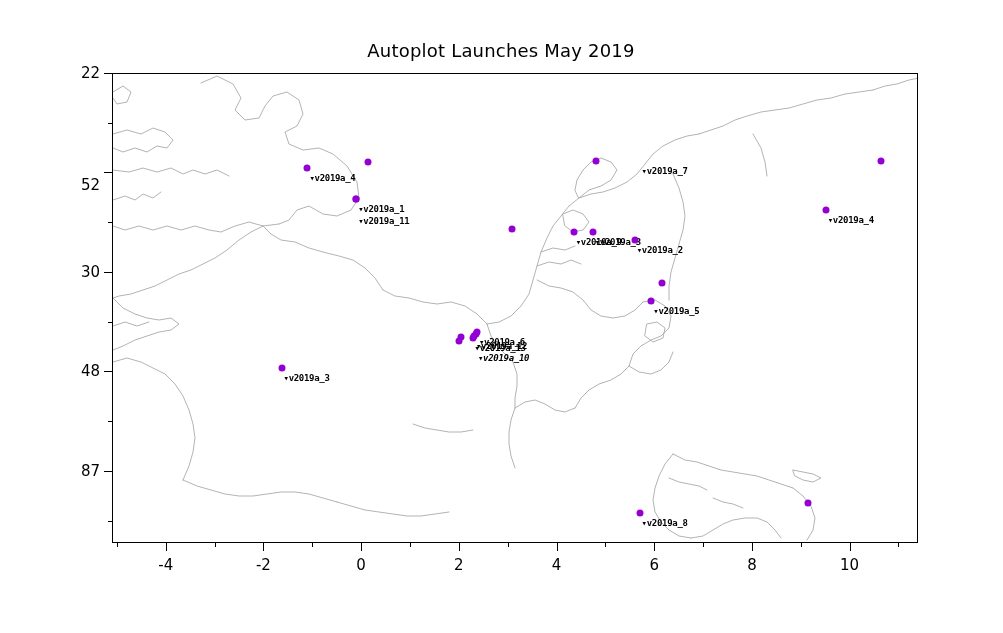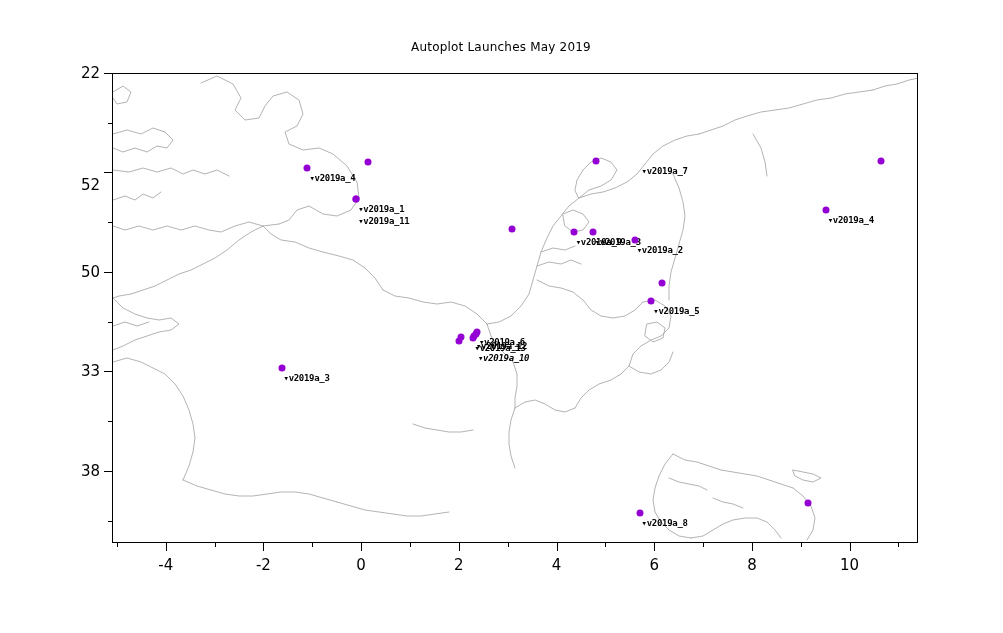--- a/index.html
+++ b/index.html
@@ -16,21 +16,21 @@
     height: 633px;
     background: #ffffff;
     overflow: hidden;
   }
   #plot-title {
     position: absolute;
     left: 0;
     top: 40px;
     width: 1002px;
     text-align: center;
-    font-size: 12px;
+    font-size: 18px;
     color: #000000;
     letter-spacing: 0.2px;
   }
   
   #axes {
     position: absolute;
     left: 112px;
     top: 73px;
     width: 806px;
     height: 470px;
@@ -210,25 +210,25 @@
       <div class="marker" title="v2019a_3" style="left: 168.527px; top: 294.434px; background: rgb(148, 0, 211); width: 7px; height: 7px;"></div>
       <div class="ptlabel" style="left: 170.527px; top: 303.434px;">▾v2019a_3</div>
       <div class="marker" title="v2019a_8" style="left: 526.587px; top: 438.667px; background: rgb(148, 0, 211); width: 7px; height: 7px;"></div>
       <div class="ptlabel" style="left: 528.587px; top: 447.667px;">▾v2019a_8</div>
       <div class="marker" title="" style="left: 695.114px; top: 428.72px; background: rgb(148, 0, 211); width: 7px; height: 7px;"></div>
     </div>
 
   <div id="overlay"></div>
 
 <div class="tick-y" style="top: 470.884px;"></div>
-    <div class="ticklabel-y" style="top: 470.884px;">38</div>
+    <div class="ticklabel-y" style="top: 470.884px;">87</div>
     <div class="tick-y" style="top: 371.413px;"></div>
-    <div class="ticklabel-y" style="top: 371.413px;">33</div>
+    <div class="ticklabel-y" style="top: 371.413px;">48</div>
     <div class="tick-y" style="top: 271.942px;"></div>
-    <div class="ticklabel-y" style="top: 271.942px;">50</div>
+    <div class="ticklabel-y" style="top: 271.942px;">30</div>
     <div class="tick-y" style="top: 172.471px;"></div>
     <div class="ticklabel-y" style="top: 185px;">52</div>
     <div class="tick-y" style="top: 73px;"></div>
     <div class="ticklabel-y" style="top: 73px;">22</div>
     <div class="tick-y minor" style="top: 520.619px;"></div>
     <div class="tick-y minor" style="top: 421.148px;"></div>
     <div class="tick-y minor" style="top: 321.677px;"></div>
     <div class="tick-y minor" style="top: 222.206px;"></div>
     <div class="tick-y minor" style="top: 122.735px;"></div>
     <div class="tick-x" style="left: 165.733px;"></div>

